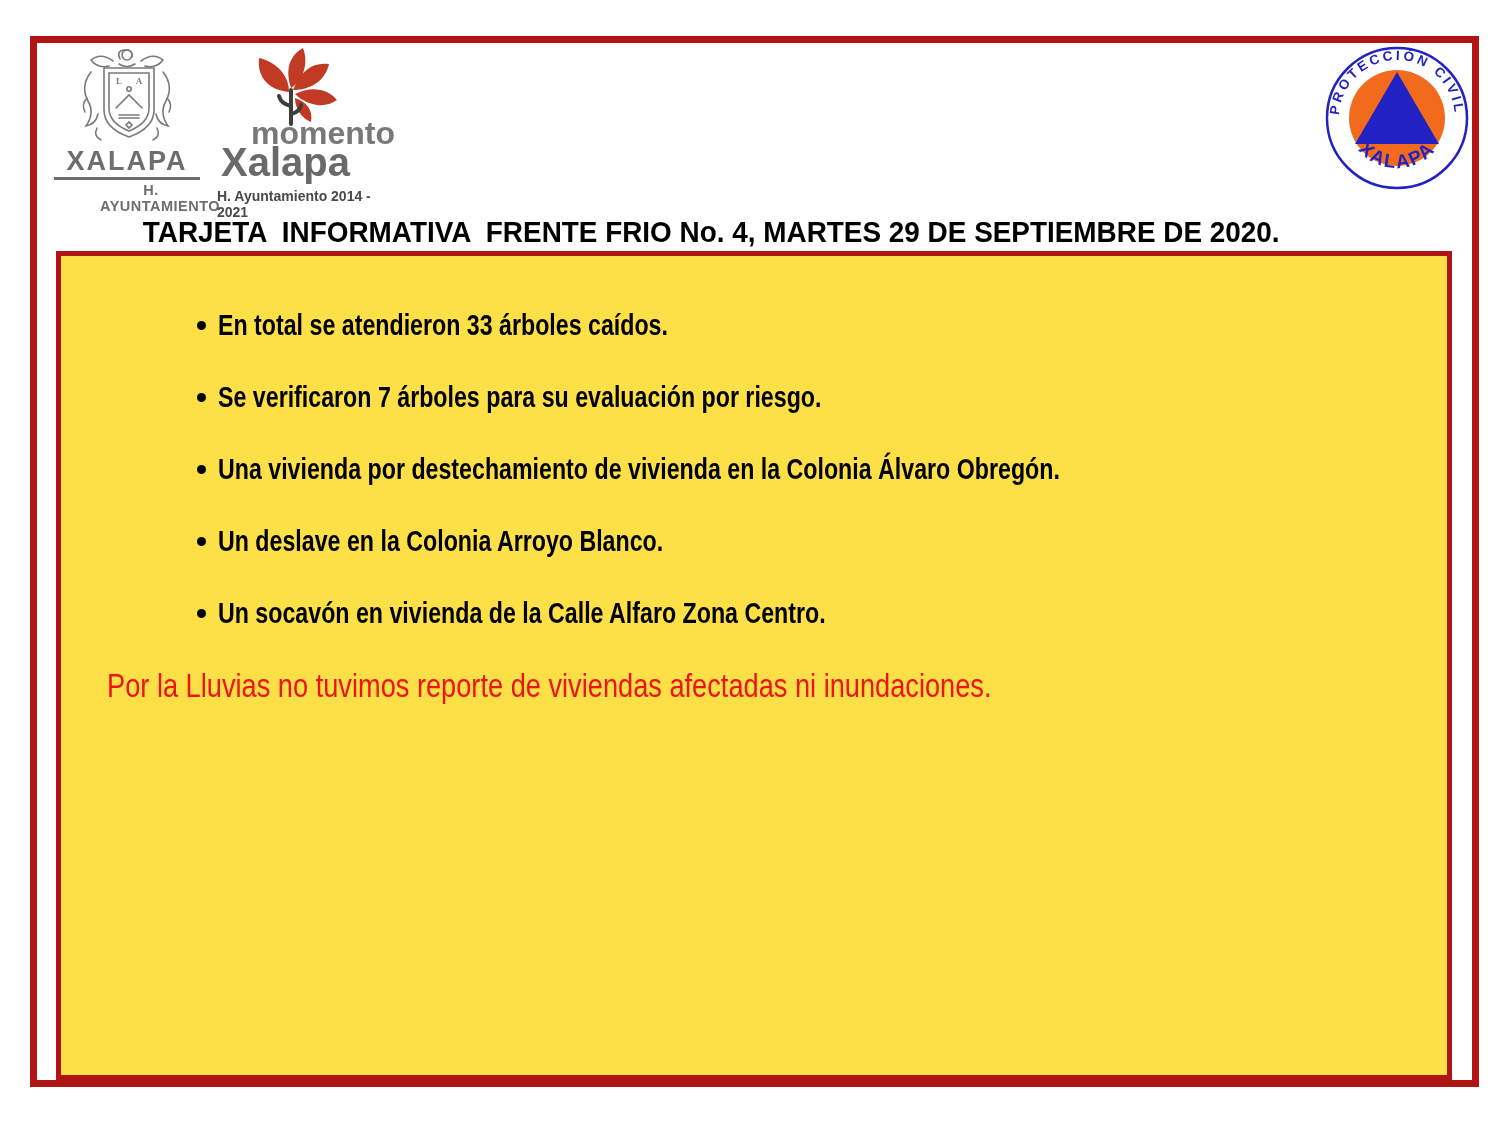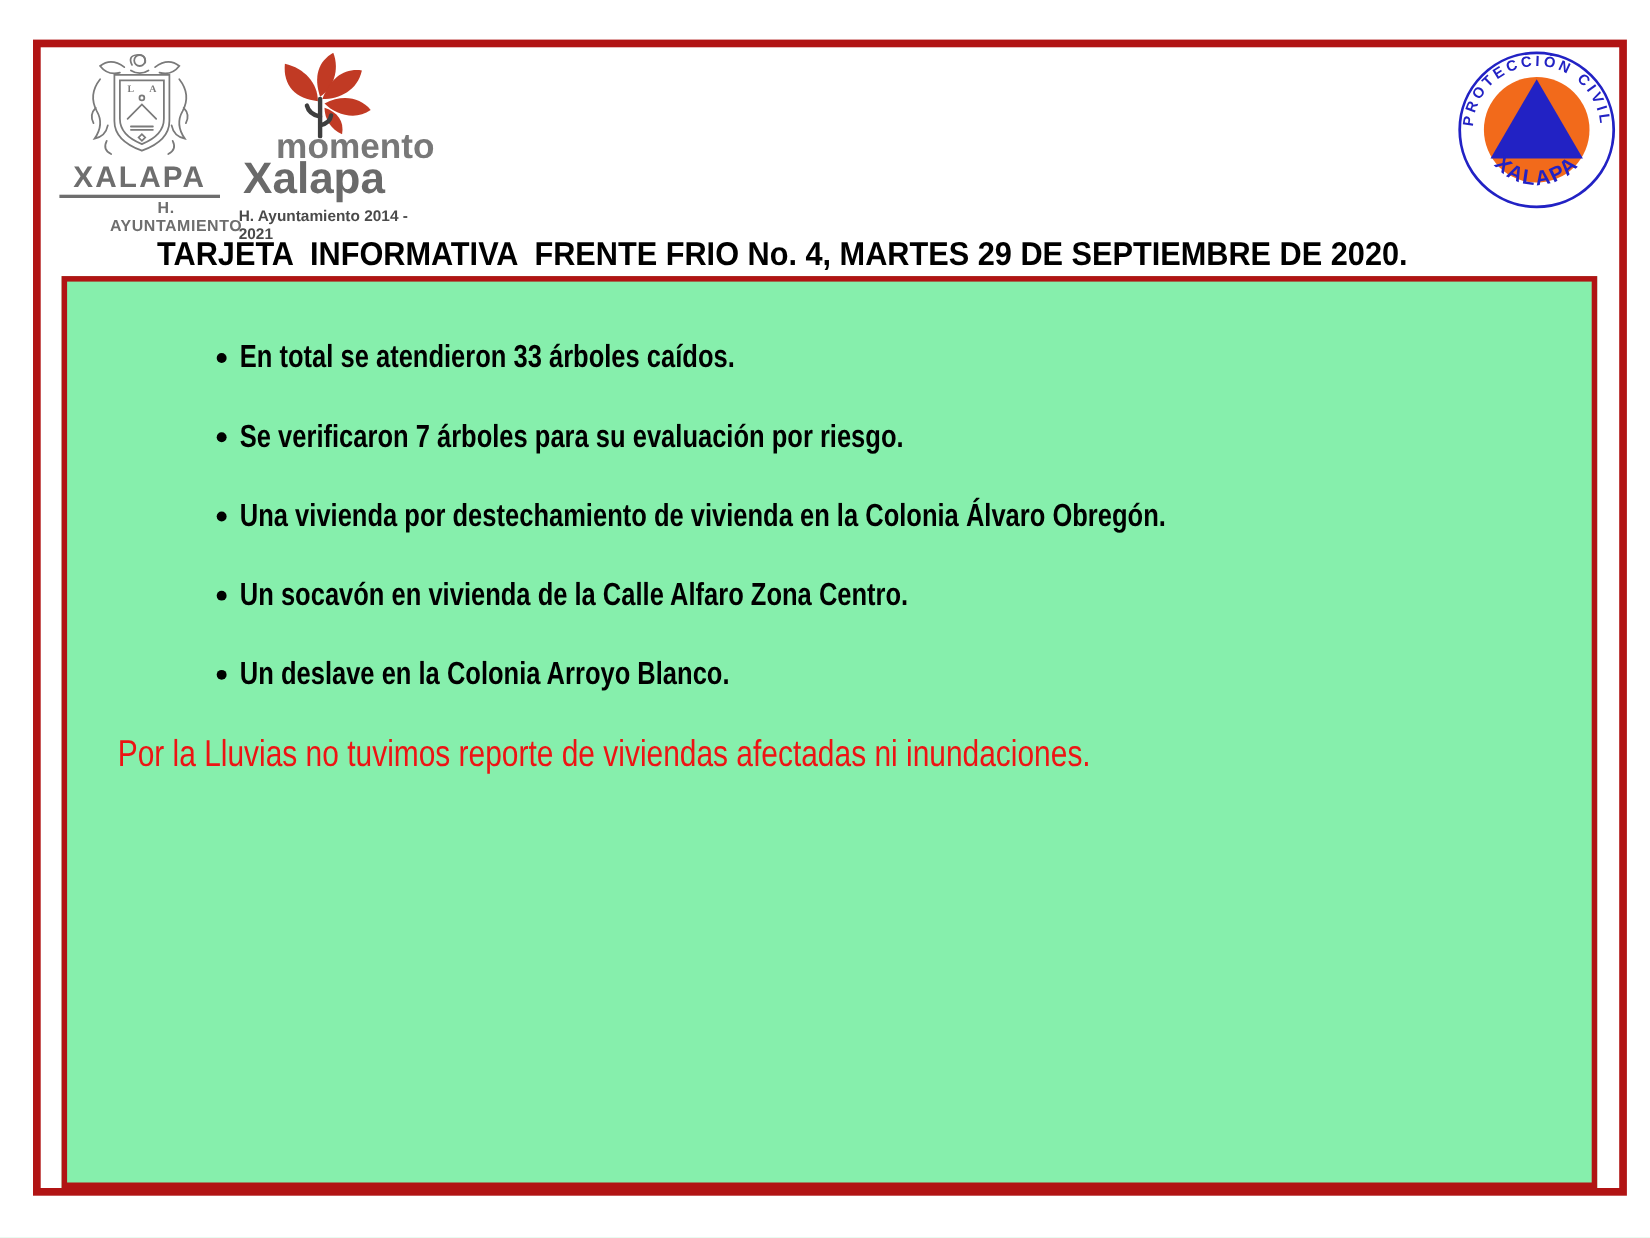--- a/index.html
+++ b/index.html
@@ -26,21 +26,21 @@
 
   .pc-logo { position:absolute; left:1325px; top:46px; width:144px; height:144px; }
 
   
   .title { position:absolute; left:15px; top:214px; width:1449px; padding-right:56px;
            text-align:center; font-size:30px; font-weight:bold; color:#000; line-height:36px; }
   .title-scale { display:inline-block; transform:scaleX(0.93); transform-origin:50% 50%; white-space:pre; }
 
   
   .content-box { position:absolute; left:56px; top:251px; width:1396px; height:829px;
-                 border:5px solid #b11414; background:#86efac; padding:51px 26px 0 46px; }
+                 border:5px solid #b11414; background:#fde047; padding:51px 26px 0 46px; }
   .incident-list { list-style:none; }
   .incident-list li { position:relative; padding-left:111px; margin-bottom:36px;
                       font-size:29px; line-height:36px; font-weight:bold; color:#000; }
   .incident-list .dot { position:absolute; left:90px; top:14px; width:9px; height:9px;
                         border-radius:50%; background:#000; }
   .narrow { display:inline-block; transform:scaleX(0.8); transform-origin:0 50%; white-space:nowrap; }
   .highlight { margin:0 0 56px 0; font-size:34px; line-height:36px; font-weight:normal; color:#ed1414; }
   .closing { margin:0; font-size:29px; line-height:36px; font-weight:bold; color:#000; }
 </style>
 </head>
@@ -137,25 +137,25 @@
       <li>
         <span class="dot"></span>
         <span class="narrow">Se verificaron 7 árboles para su evaluación por riesgo.</span>
       </li>
       <li>
         <span class="dot"></span>
         <span class="narrow">Una vivienda por destechamiento de vivienda en la Colonia Álvaro Obregón.</span>
       </li>
       <li>
         <span class="dot"></span>
-        <span class="narrow">Un socavón en vivienda de la Calle Alfaro Zona Centro.</span>
+        <span class="narrow">Un deslave en la Colonia Arroyo Blanco.</span>
       </li>
       <li>
         <span class="dot"></span>
-        <span class="narrow">Un deslave en la Colonia Arroyo Blanco.</span>
+        <span class="narrow">Un socavón en vivienda de la Calle Alfaro Zona Centro.</span>
       </li>
     </ul>
     <p class="highlight">
       <span class="narrow">Por la Lluvias no tuvimos reporte de viviendas afectadas ni inundaciones.</span>
     </p>
   </section>
 
 </div>
 
 </body></html>

